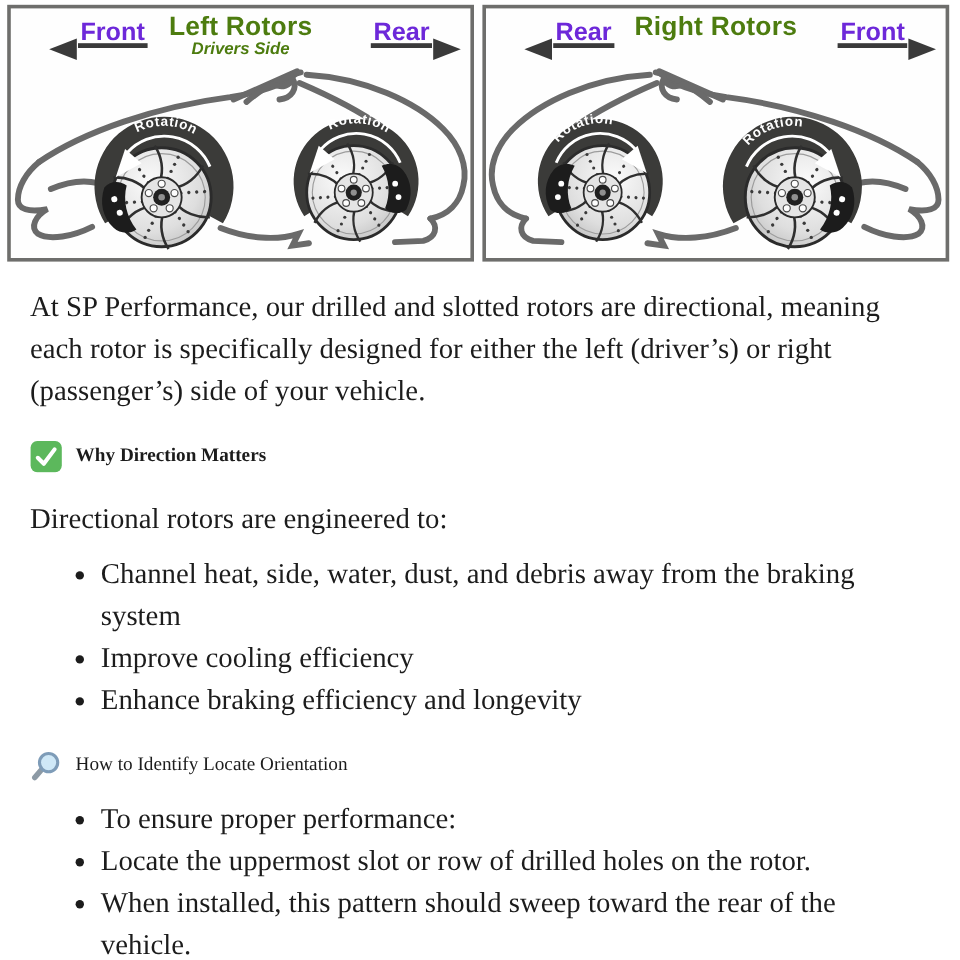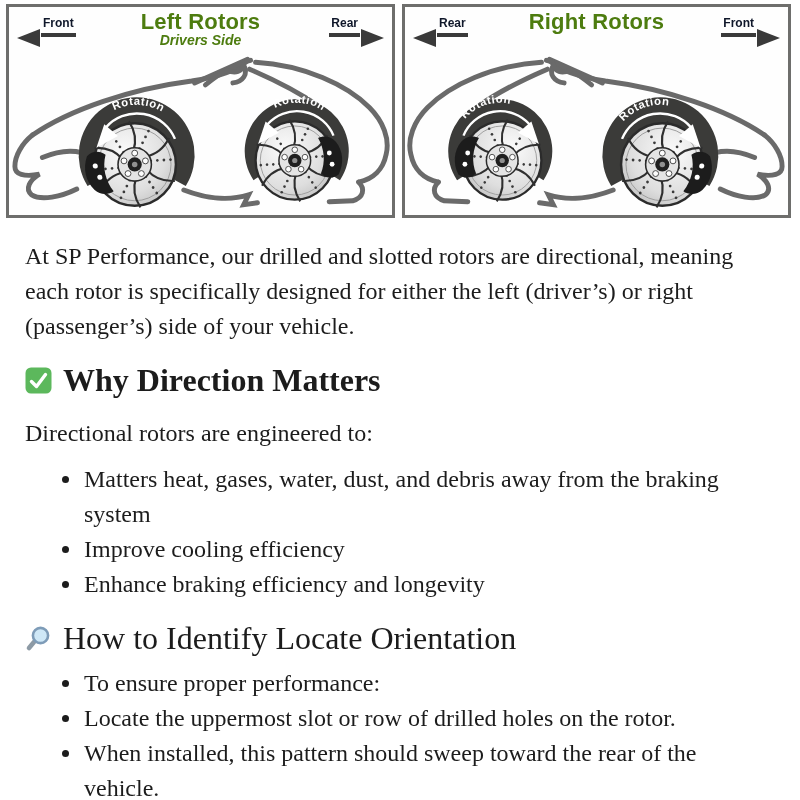--- a/index.html
+++ b/index.html
@@ -8,38 +8,38 @@
 
   
   .diagram{display:flex;gap:7px;padding:4px 5px 0 6px;}
   .panel{width:389px;height:214px;border:3px solid #6e6e6c;background:#fefefe;
          box-sizing:border-box;position:relative;
          font-family:"Liberation Sans","DejaVu Sans",sans-serif;}
   .panel-header{position:relative;height:44px;}
   .panel-titles{position:absolute;left:0;right:0;top:4px;text-align:center;color:#4d7c0f;}
   .panel-title{font-size:22px;font-weight:bold;letter-spacing:.2px;line-height:22px;}
   .panel-subtitle{font-size:14px;font-weight:bold;font-style:italic;line-height:15px;}
-  .dir{position:absolute;top:8px;color:#0f172a;font-weight:bold;font-size:12px;}
+  .dir{position:absolute;top:8px;color:#6d28d9;font-weight:bold;font-size:21px;margin-left:24px;}
   .dir .dir-text{display:inline-block;border-bottom:4px solid #3a3a3a;padding:0 2px 1px 2px;line-height:17px;}
   .dir-l{left:32px;}
   .dir-r{right:32px;}
   .tri{position:absolute;width:0;height:0;border-top:9px solid transparent;border-bottom:9px solid transparent;}
   .tri-left{left:-24px;bottom:-10px;border-right:23px solid #3a3a3a;}
   .tri-right{right:-24px;bottom:-10px;border-left:23px solid #3a3a3a;}
   .car-svg{display:block;width:383px;height:164px;}
   .body-line{fill:none;stroke:#6a6a6a;stroke-width:5;stroke-linecap:round;}
   .arch{fill:#3b3b39;}
   .rot-text{fill:#ffffff;font-family:"Liberation Sans","DejaVu Sans",sans-serif;
             font-size:11.5px;font-weight:bold;letter-spacing:.6px;}
 
   
   .content{padding:15px 55px 0 25px;font-size:24px;line-height:35px;}
   .intro{margin:6px 0 0 0;}
   .sec-h{display:flex;align-items:center;gap:11px;margin:19px 0 0 0;
-         font-size:32px;font-weight:bold;line-height:34px;}
+         font-size:16px;font-weight:bold;line-height:34px;}
   .sec-h.light{font-weight:normal;}
   .sec-h .hicon{flex:0 0 auto;display:inline-flex;}
   .lead{margin:19px 0 0 0;}
   ul{margin:11px 0 0 0;padding-left:58px;}
   li{padding-left:1px;margin:0;}
 </style>
 </head>
 <body>
 
 <div class="page">
@@ -189,21 +189,21 @@
           <rect x="0.5" y="0.5" width="26" height="26" rx="5.5" fill="#5cb85c"></rect>
           <path d="M 6.5 14.5 L 11.5 19.5 L 20.5 7.5" fill="none" stroke="#ffffff" stroke-width="3.4" stroke-linecap="round" stroke-linejoin="round"></path>
         </svg>
       </span>
       <span>Why Direction Matters</span>
     </div>
 
     <p class="lead">Directional rotors are engineered to:</p>
 
     <ul>
-      <li>Matters heat, gases, water, dust, and debris away from the braking system</li>
+      <li>Channel heat, side, water, dust, and debris away from the braking system</li>
       <li>Improve cooling efficiency</li>
       <li>Enhance braking efficiency and longevity</li>
     </ul>
 
     <div class="sec-h light">
       <span class="hicon">
         <svg width="27" height="27" viewBox="0 0 27 27">
           <line x1="9" y1="17" x2="4" y2="23" stroke="#8d9aa5" stroke-width="4.6" stroke-linecap="round"></line>
           <circle cx="15.5" cy="10.5" r="7.6" fill="#cfe8f7" stroke="#7e9cb8" stroke-width="2.6"></circle>
         </svg>

